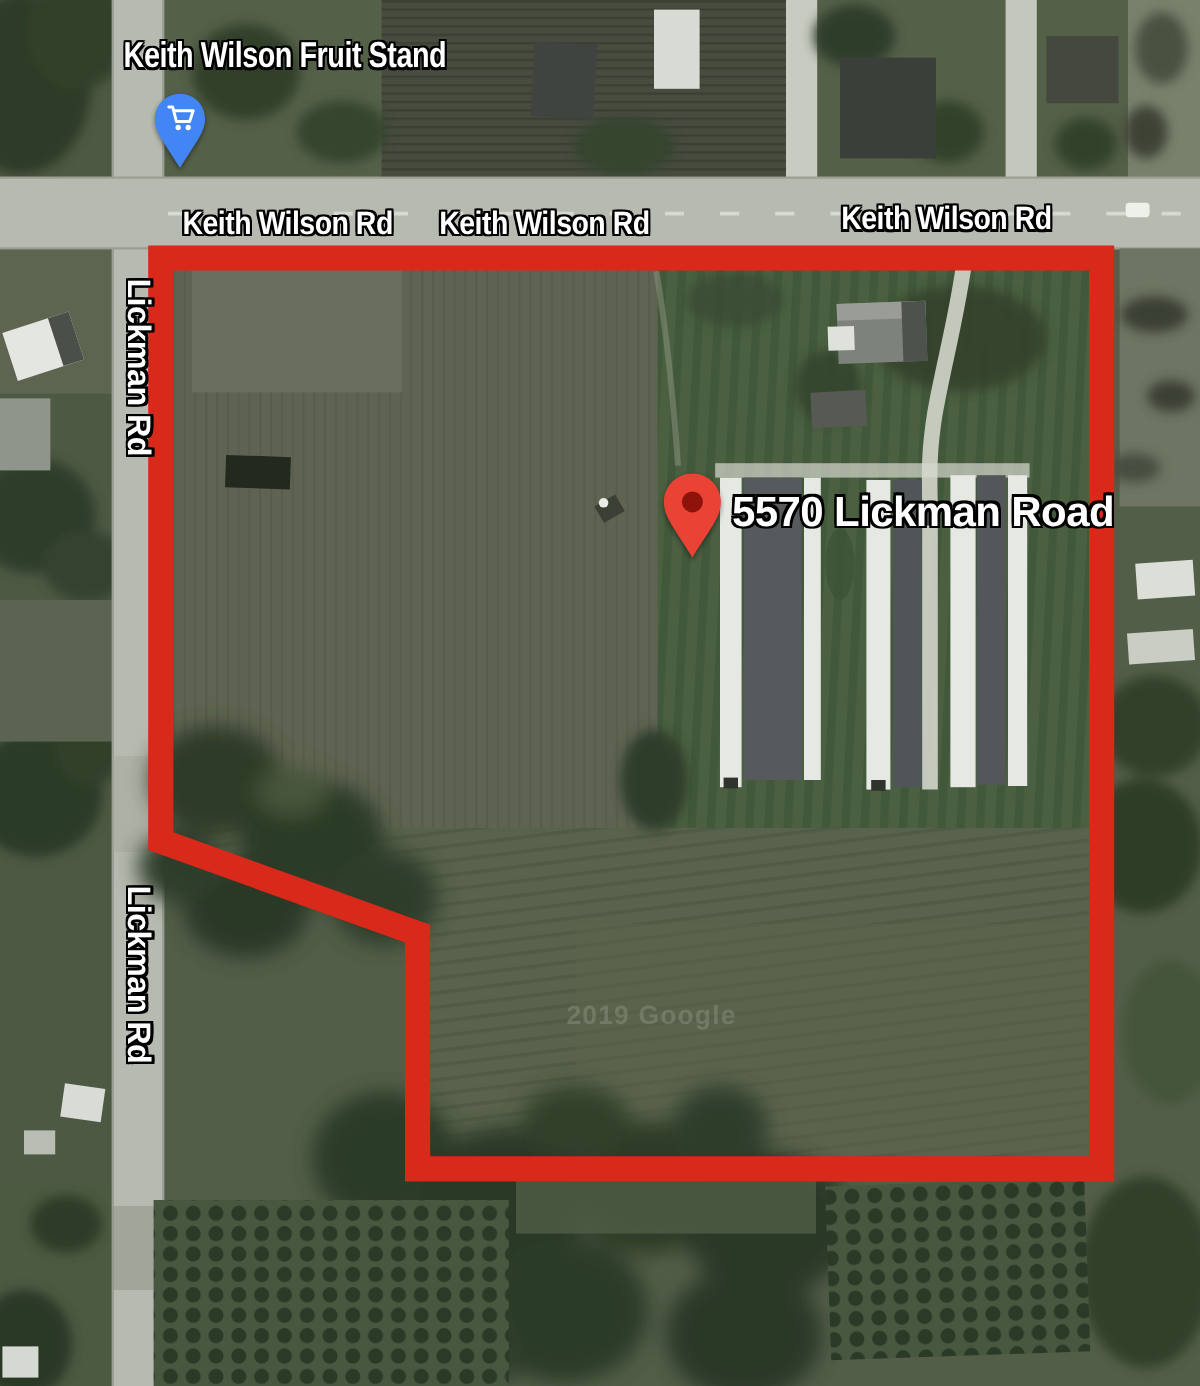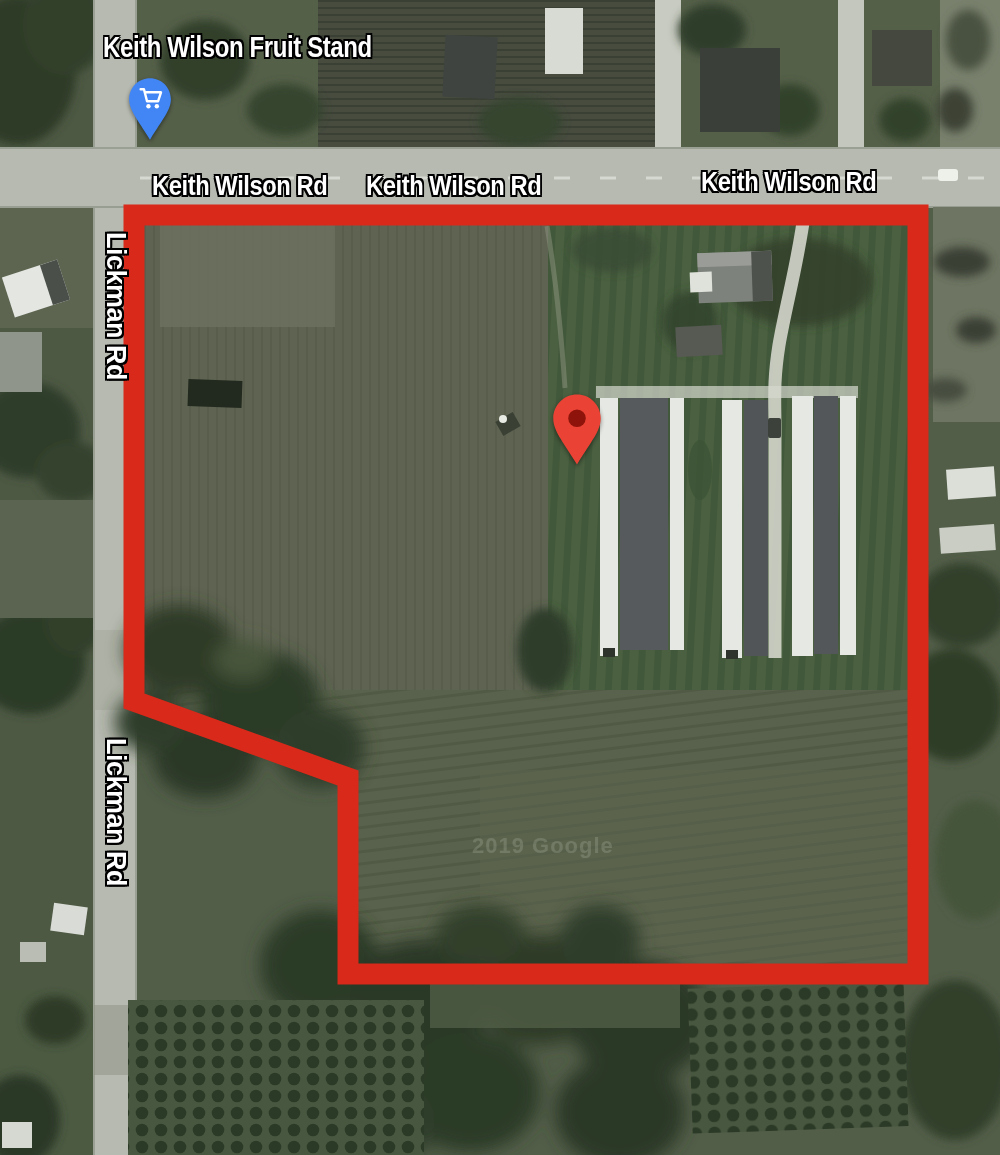--- a/index.html
+++ b/index.html
@@ -234,20 +234,21 @@
 
   <div class="map-label poi-label condensed-more">Keith Wilson Fruit Stand</div>
 
   <div class="map-label road-label-1 condensed">Keith Wilson Rd</div>
   <div class="map-label road-label-2 condensed">Keith Wilson Rd</div>
   <div class="map-label road-label-3 condensed">Keith Wilson Rd</div>
 
   <div class="map-label v-label lickman-1">Lickman Rd</div>
   <div class="map-label v-label lickman-2">Lickman Rd</div>
 
+  <div class="map-label address-label">5570 Lickman Road</div>
 
   <div class="watermark">2019 Google</div>
 
   <div class="pin poi-pin">
     <svg viewBox="0 0 40 58">
       <path class="poi-body" d="M20 1 C9.5 1 1 9.5 1 20 C1 30 8 37.5 20 57 C32 37.5 39 30 39 20 C39 9.5 30.5 1 20 1 Z"></path>
       <path class="poi-glyph" d="M11.5 11 h3 l2.8 11 h10 l2.7 -8.2 H15.4" fill="none" stroke-width="2.2" stroke-linejoin="round" stroke-linecap="round"></path>
       <circle class="poi-glyph-fill" cx="18.6" cy="26.5" r="2"></circle>
       <circle class="poi-glyph-fill" cx="26.2" cy="26.5" r="2"></circle>
     </svg>

